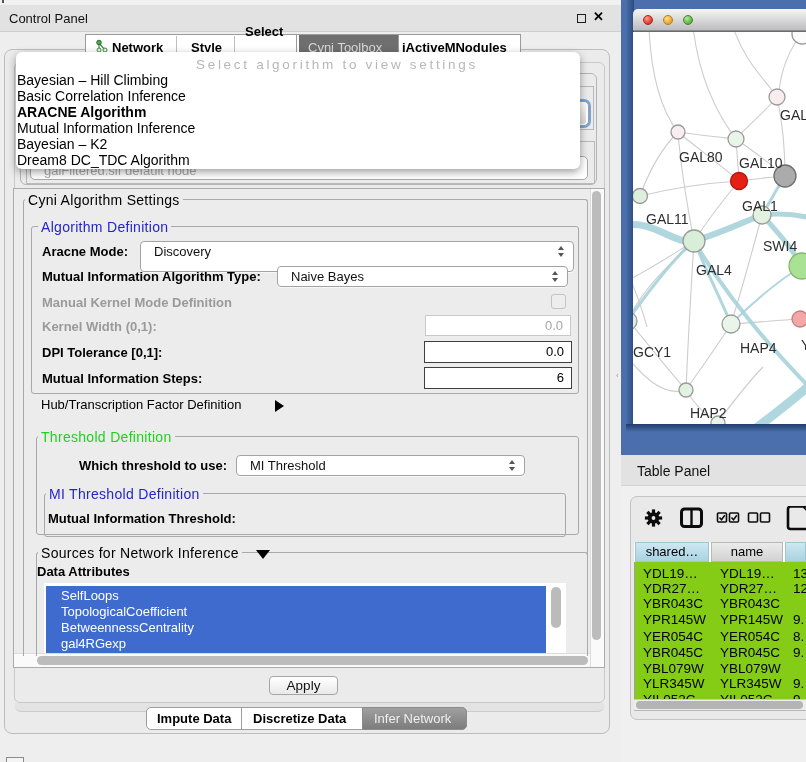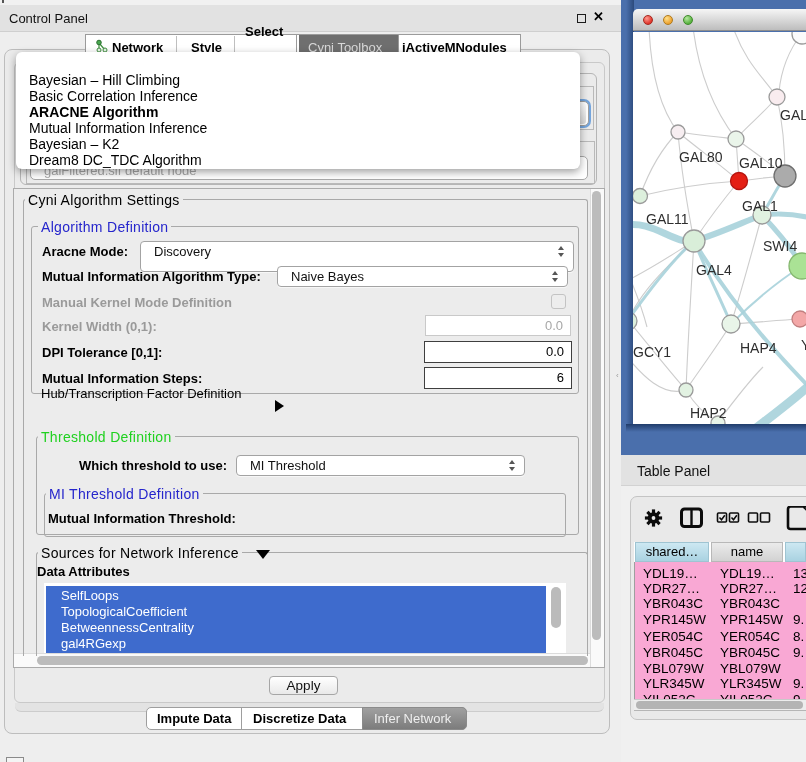--- a/index.html
+++ b/index.html
@@ -65,21 +65,22 @@
 <div class="abs" style="left:572px;top:103px;width:14px;height:21px;background:linear-gradient(#fdfdfd,#d9d9d9);border-radius:3px;"></div>
 <div class="arr abs" style="left:574px;top:104px;">
       <span class="up" style="border-bottom-color:#888;"></span>
       <span class="dn" style="border-top-color:#888;"></span>
     </div>
 
 <div class="abs" style="left:30px;top:156px;width:558px;height:24px;border-radius:5px;background:#fff;border:1px solid #a8a8a8;"></div>
 <div class="abs" style="left:44px;top:163px;font-size:13px;color:#aaaaaa;">galFiltered.sif default node</div>
 
 <div class="abs" style="left:16px;top:52px;width:564px;height:117px;background:#ffffff;border-radius:6px;box-shadow:0 3px 9px rgba(0,0,0,0.38);z-index:50;">
-  <div style="position:absolute;left:1px;top:20px;font-size:14px;line-height:16px;color:#000;margin-left:12px;">
+  <div style="position:absolute;left:180px;top:5px;font-size:13.5px;letter-spacing:2.7px;color:#b7b7b7;">Select algorithm to view settings</div>
+  <div style="position:absolute;left:1px;top:20px;font-size:14px;line-height:16px;color:#000;">
     Bayesian – Hill Climbing<br>
     Basic Correlation Inference<br>
     <span style="font-weight:bold;">ARACNE Algorithm</span><br>
     Mutual Information Inference<br>
     Bayesian – K2<br>
     Dream8 DC_TDC Algorithm
   </div>
 </div>
 
 <div class="abs" style="left:13px;top:188px;width:592px;height:480px;background:#ececec;border:1px solid #ababab;"></div>
@@ -114,21 +115,21 @@
 </div>
 <div class="abs lbl b dis" style="left:42px;top:295px;">Manual Kernel Mode Definition</div>
 <div class="abs" style="left:551px;top:294px;width:15px;height:15px;background:#ededed;border:1px solid #c3c3c3;border-radius:3px;"></div>
 <div class="abs lbl b dis" style="left:42px;top:319px;">Kernel Width (0,1):</div>
 <div class="field" style="left:425px;top:315px;width:146px;height:21px;border:1px solid #c9c9c9;color:#a7a7a7;padding-top:2px;">0.0</div>
 <div class="abs lbl b" style="left:42px;top:345px;">DPI Tolerance [0,1]:</div>
 <div class="field" style="left:424px;top:341px;width:148px;height:22px;border:1.5px solid #3f3f3f;color:#000;padding-top:2px;">0.0</div>
 <div class="abs lbl b" style="left:42px;top:371px;">Mutual Information Steps:</div>
 <div class="field" style="left:424px;top:367px;width:148px;height:22px;border:1.5px solid #3f3f3f;color:#000;padding-top:2px;">6</div>
 
-<div class="abs lbl" style="left:41px;top:386px;text-align:center;">Hub/Transcription Factor Definition</div>
+<div class="abs lbl" style="left:41px;top:397px;text-align:center;">Hub/Transcription Factor Definition</div>
 <div class="abs" style="left:275px;top:400px;width:0;height:0;border-top:6px solid transparent;border-bottom:6px solid transparent;border-left:9px solid #000;"></div>
 
 <div class="grp" style="left:36px;top:436px;width:543px;height:99px;"></div>
 <div class="gt" style="left:38px;top:429px;color:#1fd11f;text-align:right;">Threshold Definition</div>
 <div class="abs lbl b" style="left:79px;top:458px;">Which threshold to use:</div>
 <div class="combo" style="left:236px;top:455px;width:289px;height:21px;">
   <span class="tx">MI Threshold</span>
   <span class="arr" style="top:0;">
         <span class="up"></span>
         <span class="dn"></span>
@@ -279,21 +280,21 @@
     <rect x="144" y="0.5" width="20" height="22.5" rx="2.5" stroke-width="2.6"></rect>
         <path d="M 159.5,1 L 164,5.5" stroke-width="1.8"></path>
   </g>
 </svg>
 
 <div class="abs" style="left:634px;top:542px;width:172px;height:20px;background:#ffffff;"></div>
 <div class="abs" style="left:635px;top:542px;width:74px;height:20px;background:linear-gradient(#cde8f2,#a9d2e1);border:1px solid #9fc4d2;text-align:center;font-size:13px;padding-top:1px;">shared…</div>
 <div class="abs" style="left:711px;top:542px;width:72px;height:20px;background:linear-gradient(#ebebeb,#d2d2d2);border:1px solid #b8b8b8;text-align:center;font-size:13px;padding-top:1px;">name</div>
 <div class="abs" style="left:785px;top:542px;width:21px;height:20px;background:linear-gradient(#cde8f2,#a9d2e1);border:1px solid #9fc4d2;"></div>
 
-<div class="abs" style="left:634px;top:562px;width:172px;height:137px;background:#f9a8d4;overflow:hidden;font-size:13.5px;color:#000;border-left:1px solid #9f9f9f;">
+<div class="abs" style="left:634px;top:562px;width:172px;height:137px;background:#84cc16;overflow:hidden;font-size:13.5px;color:#000;border-left:1px solid #9f9f9f;">
   <div class="abs" style="left:8px;top:4px;">YDL19…</div>
       <div class="abs" style="left:85px;top:4px;">YDL19…</div>
       <div class="abs" style="left:158px;top:4px;">13</div>
   <div class="abs" style="left:8px;top:19px;">YDR27…</div>
       <div class="abs" style="left:85px;top:19px;">YDR27…</div>
       <div class="abs" style="left:158px;top:19px;">12</div>
   <div class="abs" style="left:8px;top:34px;">YBR043C</div>
       <div class="abs" style="left:85px;top:34px;">YBR043C</div>
   <div class="abs" style="left:8px;top:50px;">YPR145W</div>
       <div class="abs" style="left:85px;top:50px;">YPR145W</div>

